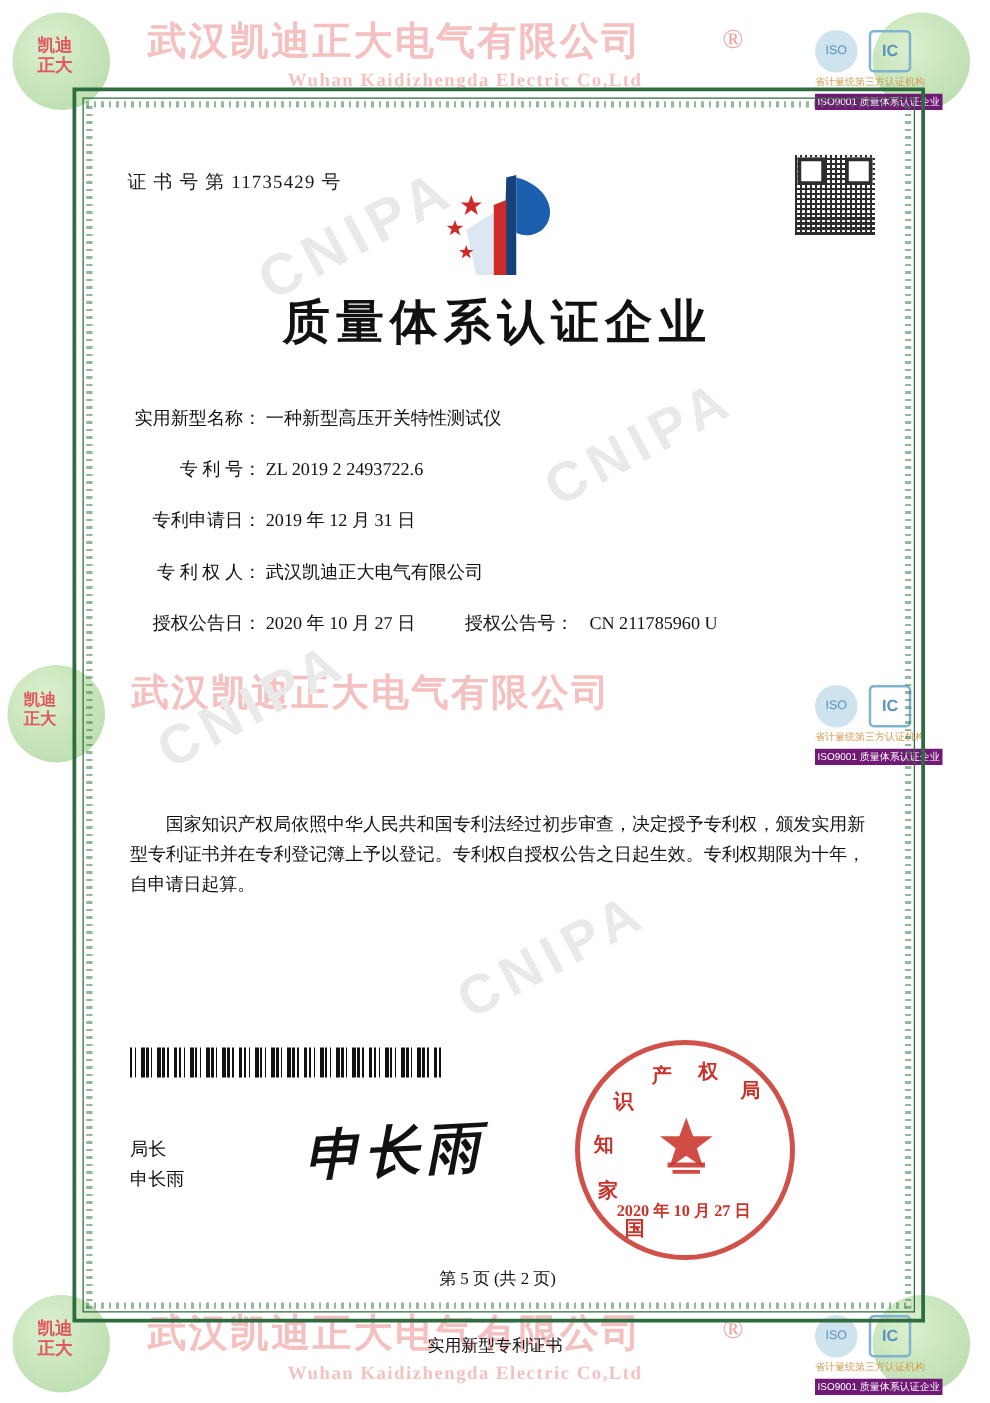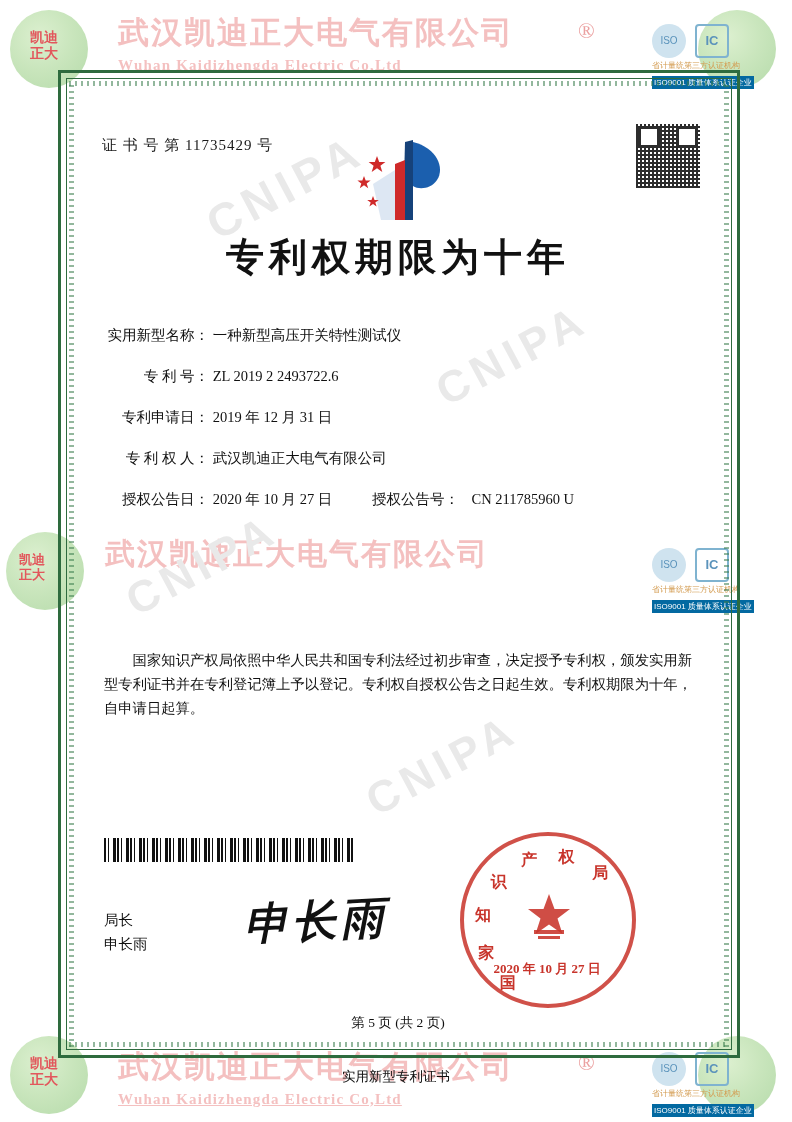--- a/index.html
+++ b/index.html
@@ -34,23 +34,22 @@
   .wm-company .cn {
     font-size: 31px;
     letter-spacing: 2px;
     display: block;
     text-align: center;
   }
   .wm-company .en {
     font-size: 15px;
     letter-spacing: 1.2px;
     display: block;
-    text-align: left;
+    text-align: right;
     margin-top: 3px;
-    text-decoration: underline;
   }
   .wm-top { left: 118px; top: 12px; }
   .wm-mid { left: 105px; top: 534px; }
   .wm-mid .cn { font-size: 30px; }
   .wm-bot { left: 118px; top: 1046px; }
 
   .wm-logo {
     position: absolute;
     width: 92px; height: 92px;
   }
@@ -106,21 +105,21 @@
   }
   .wm-cert .cl1, .wm-cert .cl2 {
     font-size: 8px;
     color: #d39a4e;
     letter-spacing: 0px;
     margin-top: 2px;
     white-space: nowrap;
     font-family: "Liberation Sans", sans-serif;
   }
   .wm-cert .cl2 {
-    background: #0369a1;
+    background: #701a75;
     color: #ffffff;
     display: inline-block;
     padding: 1px 2px;
   }
 
   .wm-cnipa {
     position: absolute;
     font-family: "Liberation Sans", sans-serif;
     font-weight: bold;
     color: #e9e9e9;
@@ -447,21 +446,21 @@
       <path d="M62 30 L72 26 L72 86 L62 86 Z" fill="#cf2a2a"></path>
       <path d="M40 50 L62 36 L62 86 L48 86 Z" fill="#1b5fae" opacity="0.15"></path>
       <g fill="#cf2a2a">
         <polygon points="44,22 46.2,28 52.4,28 47.4,31.8 49.3,38 44,34.2 38.7,38 40.6,31.8 35.6,28 41.8,28"></polygon>
         <polygon points="31,42 32.7,46.6 37.6,46.6 33.7,49.5 35.2,54.2 31,51.3 26.8,54.2 28.3,49.5 24.4,46.6 29.3,46.6"></polygon>
         <polygon points="40,62 41.5,66 45.8,66 42.3,68.5 43.6,72.6 40,70.1 36.4,72.6 37.7,68.5 34.2,66 38.5,66"></polygon>
       </g>
     </svg>
   </div>
 
-  <div class="main-title">专利权期限为十年</div>
+  <div class="main-title">质量体系认证企业</div>
 
   <div class="fields">
 
     <div class="frow">
       <span class="flabel">实用新型名称：</span>
       <span class="fvalue">一种新型高压开关特性测试仪</span>
     </div>
 
 
     <div class="frow">

